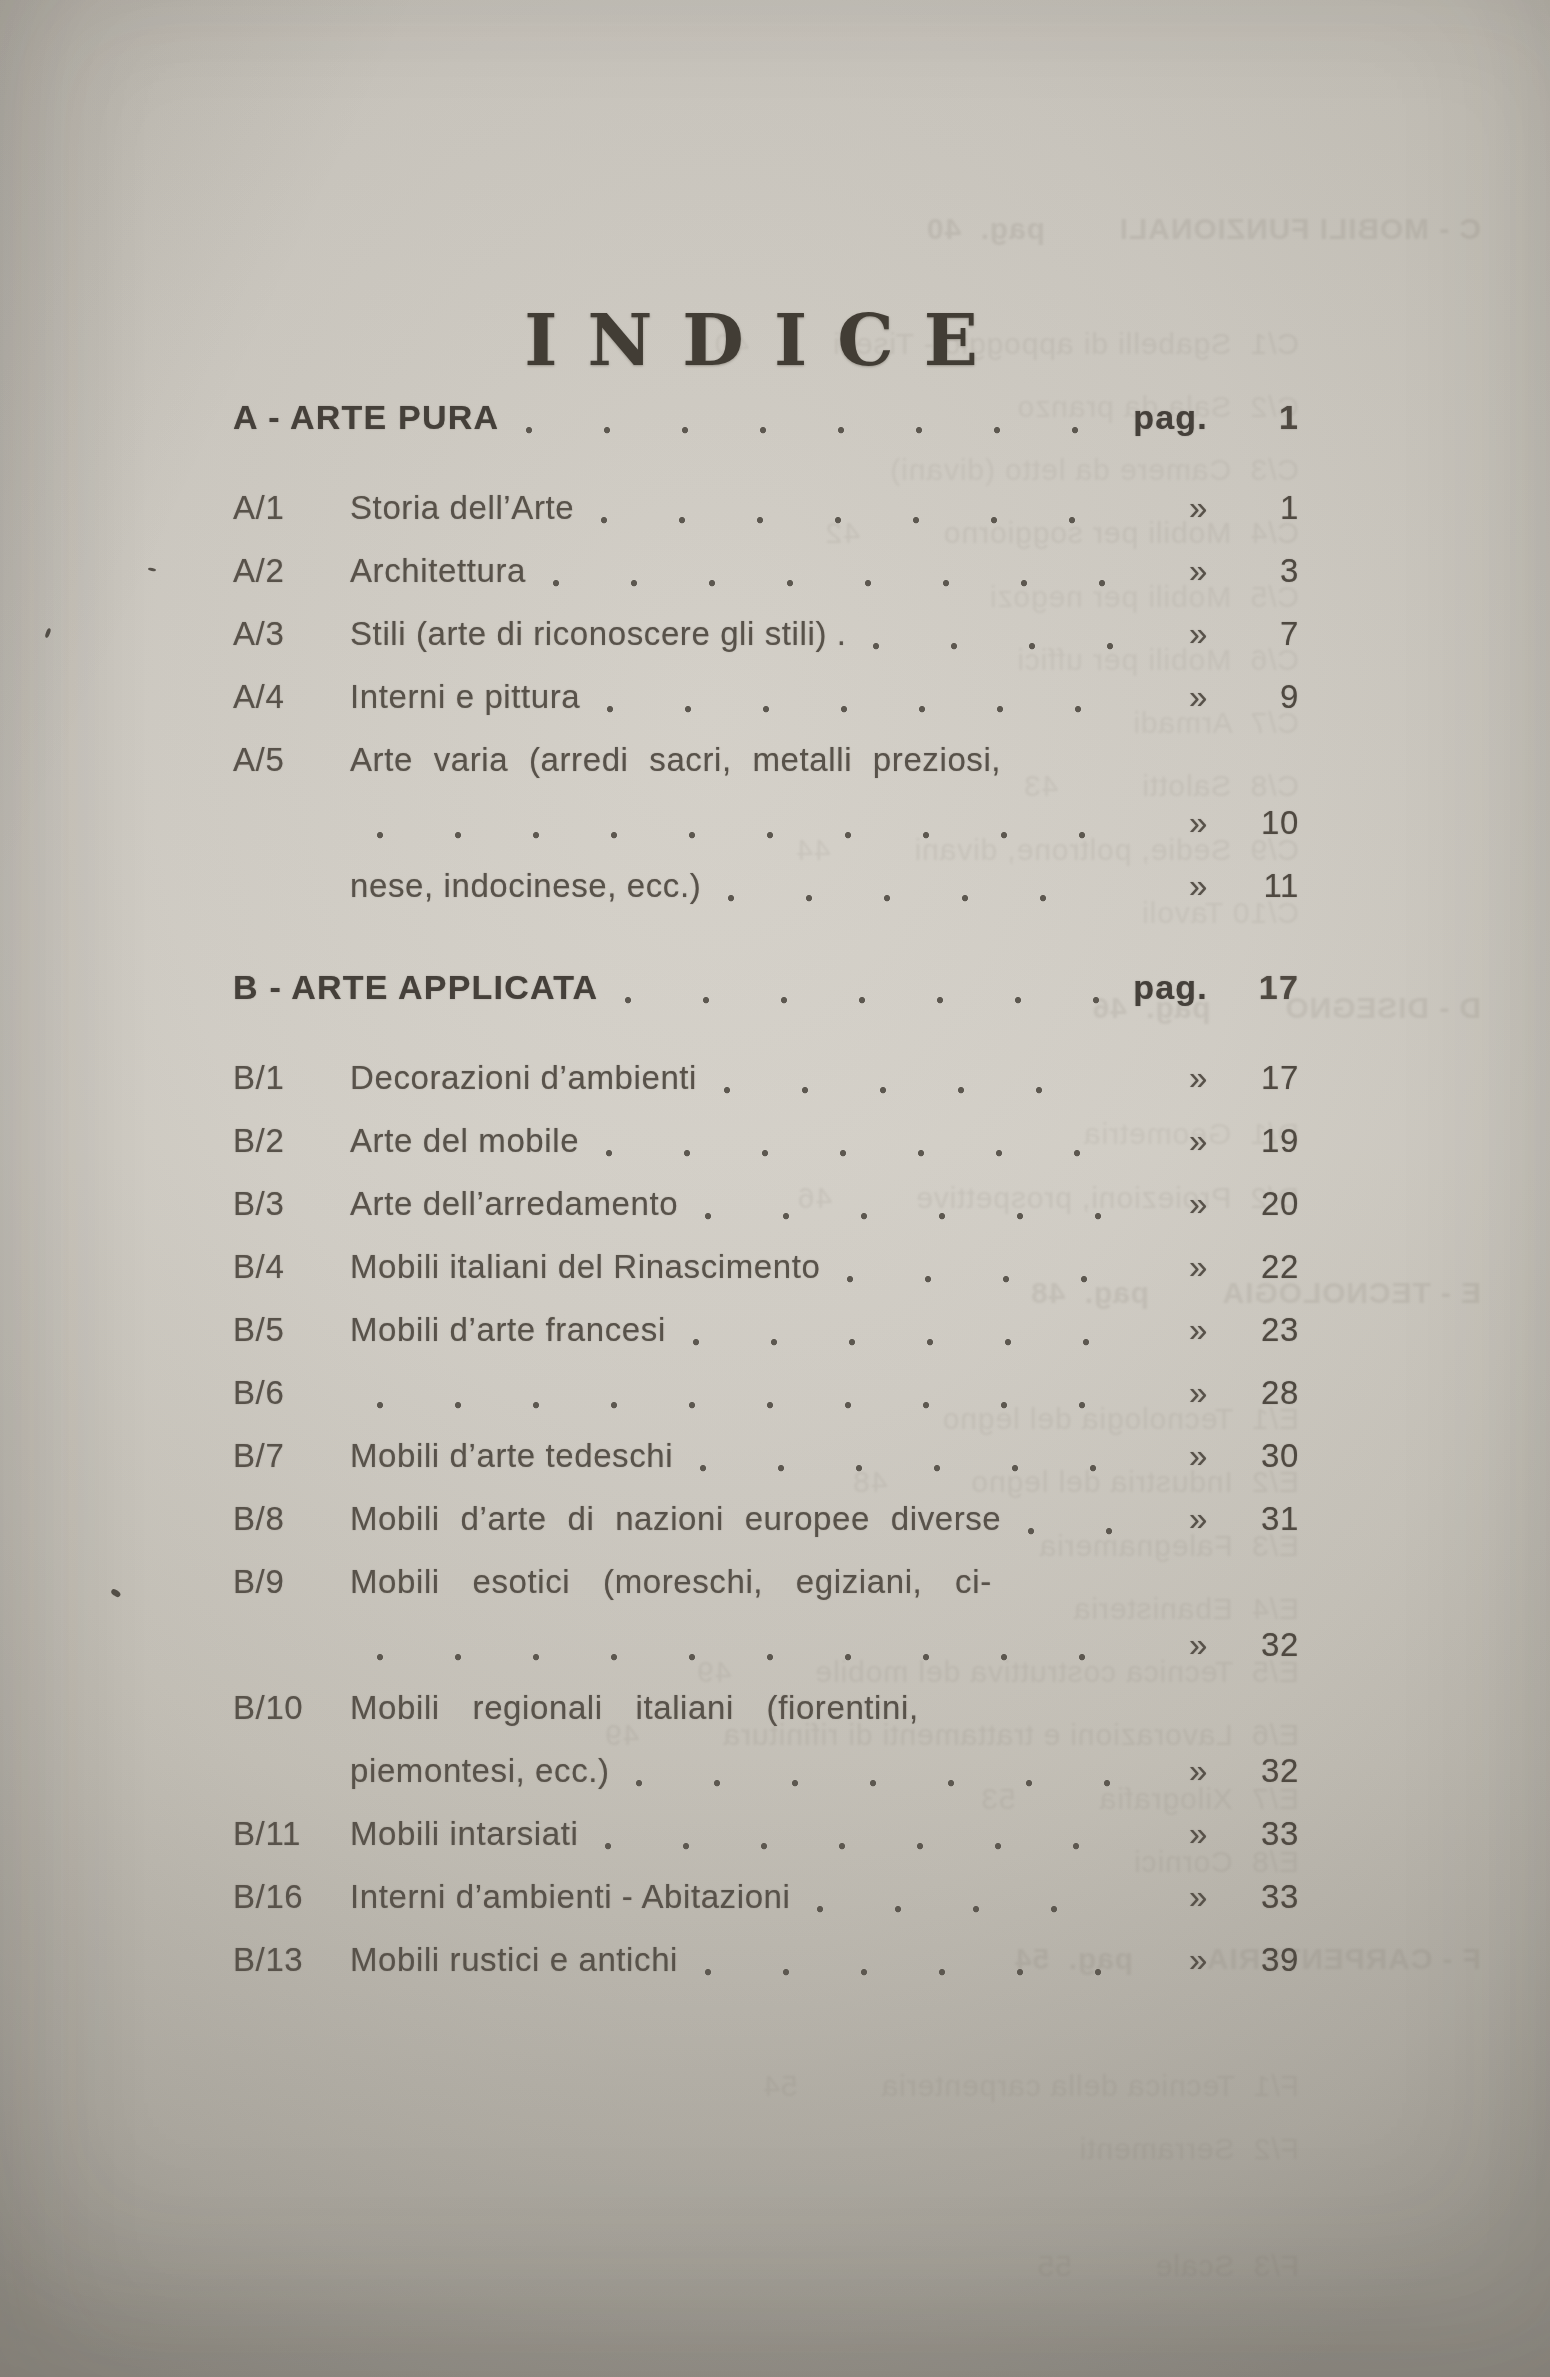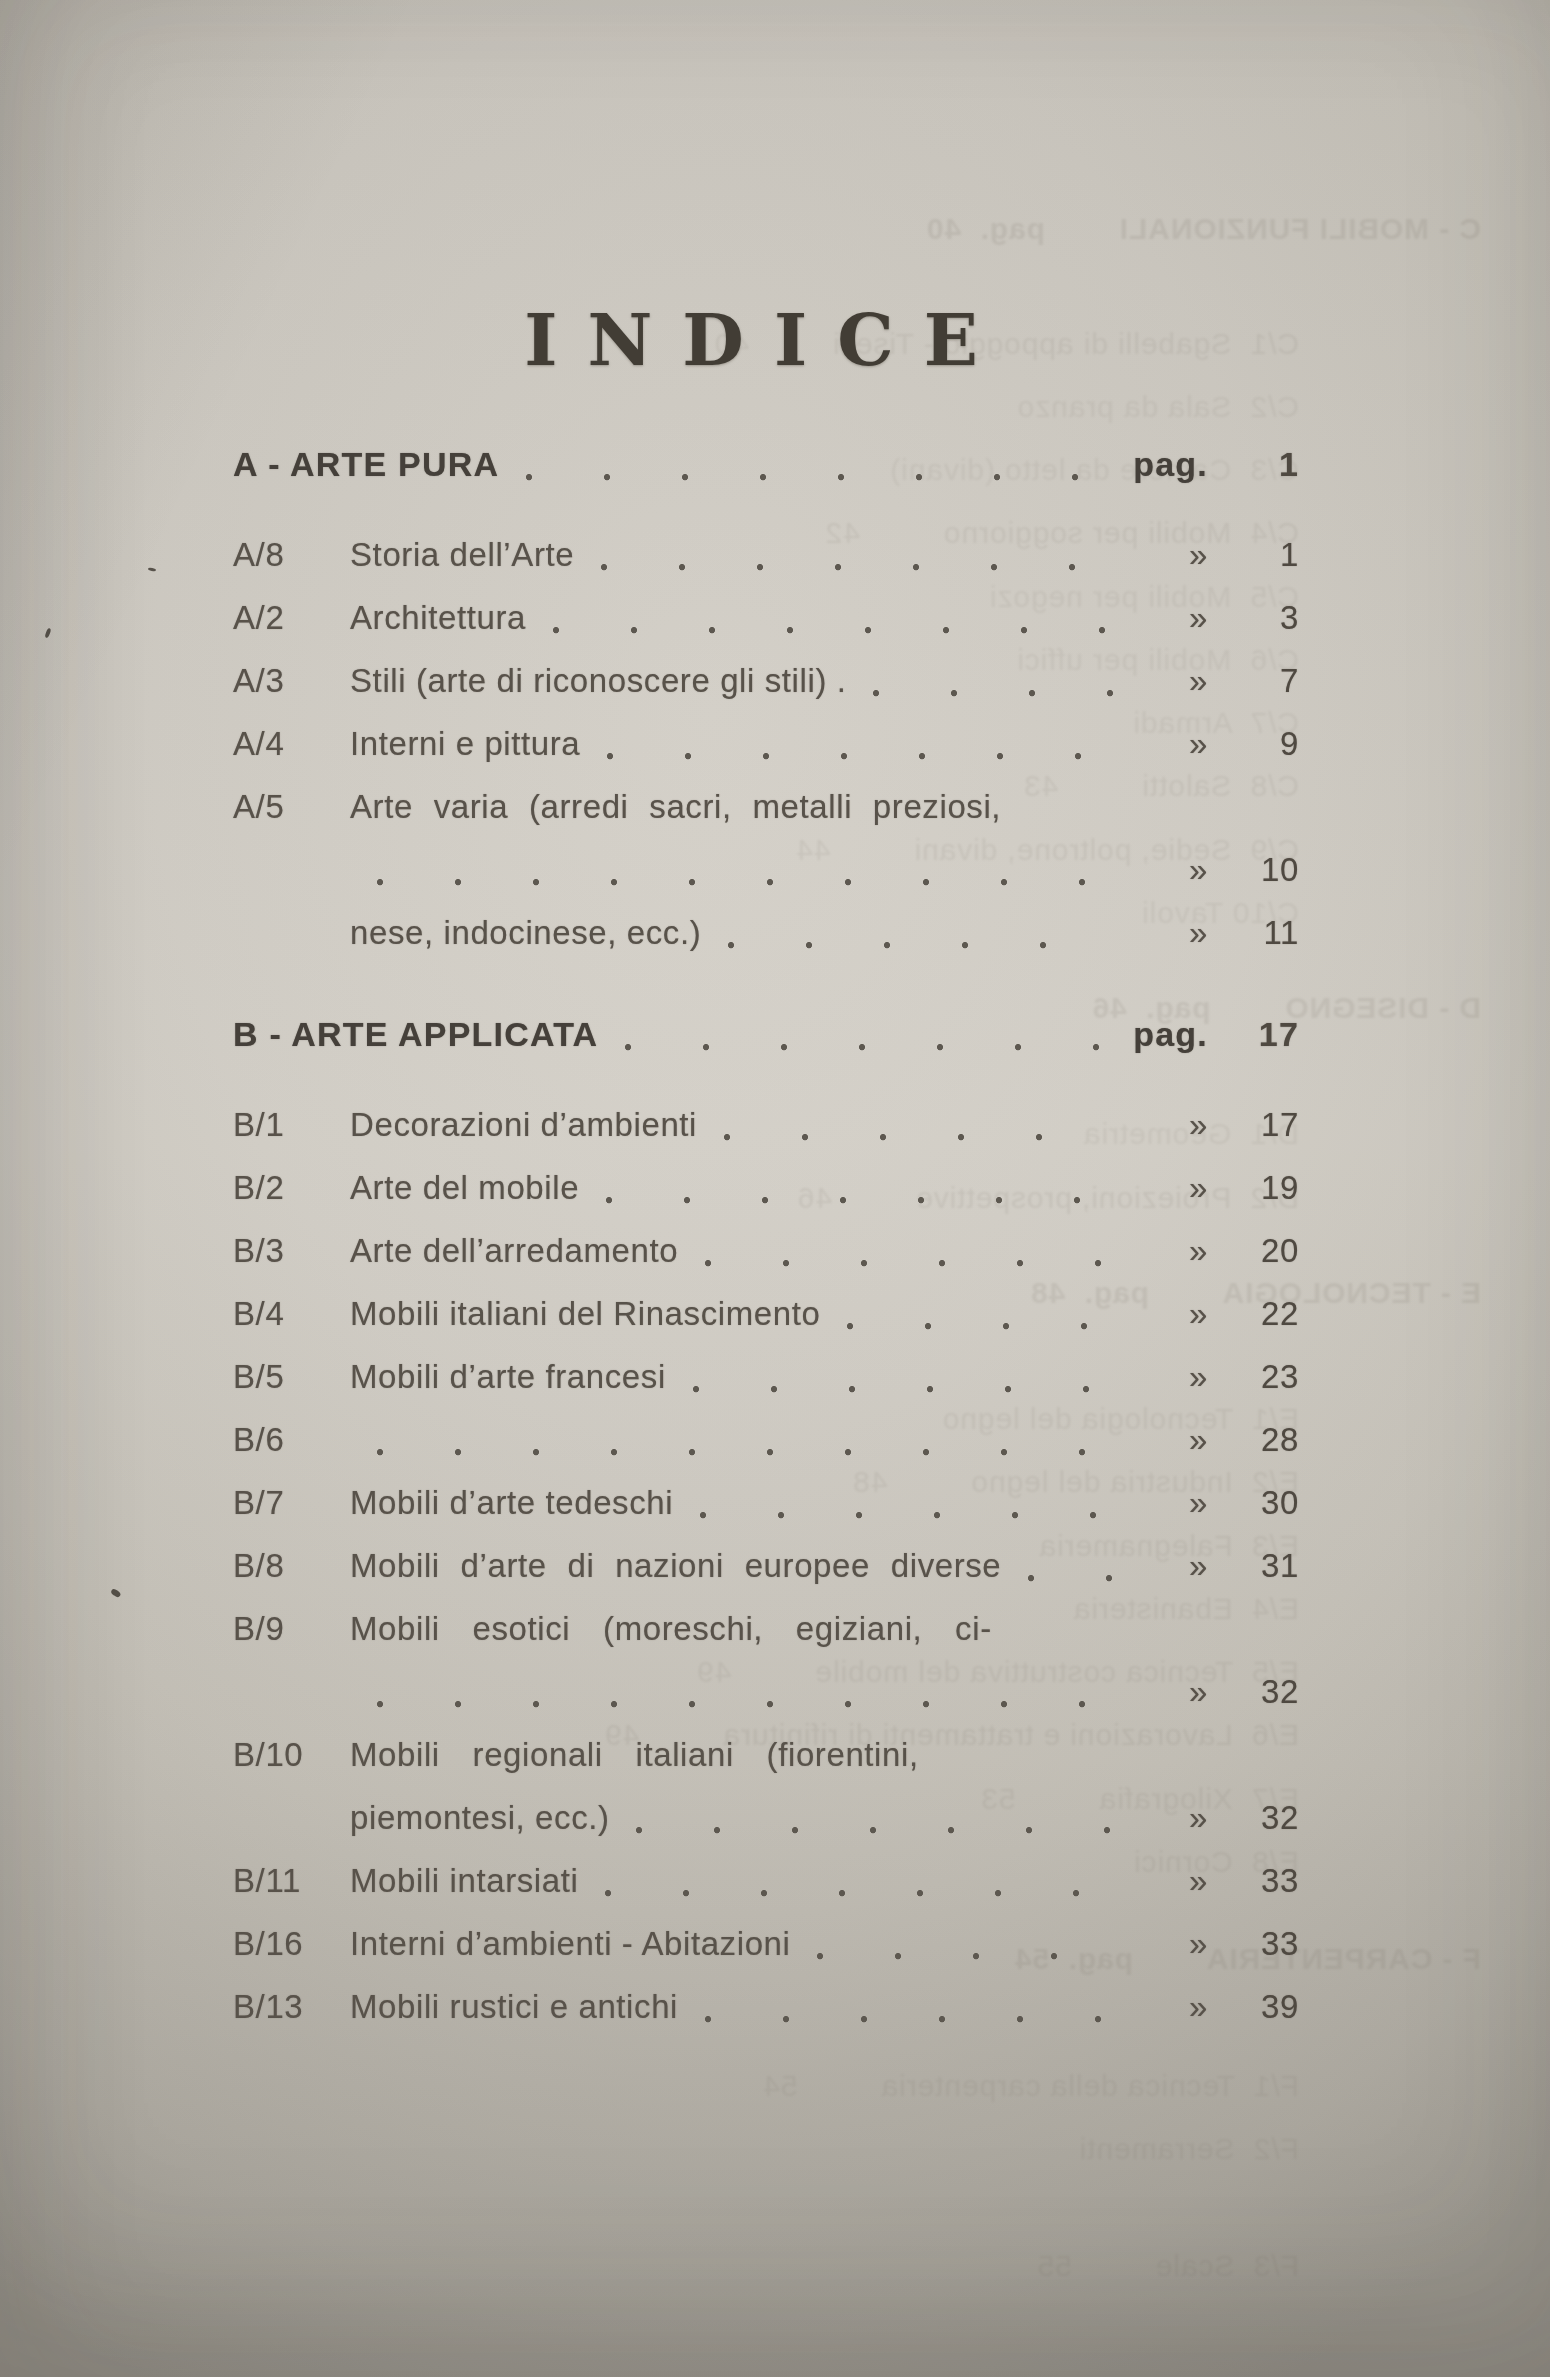--- a/index.html
+++ b/index.html
@@ -36,21 +36,21 @@
     text-align:center;transform:translateX(-24px);
     font-family:"DejaVu Serif","Liberation Serif",serif;
     font-weight:700;font-size:71px;line-height:1;
     letter-spacing:30px;text-indent:30px;
     color:#423d35;
     text-shadow:0 1.2px 2.4px rgba(66,60,50,0.35);
   }
 
   
   .toc{
-    position:absolute;left:233px;top:433px;width:1066px;
+    position:absolute;left:233px;top:386px;width:1066px;
     color:#58524a;
     text-shadow:0 0 1.2px rgba(84,77,68,0.45);
   }
   .row{
     display:flex;align-items:baseline;
     height:63px;line-height:63px;
     font-size:33px;letter-spacing:0.6px;
   }
   .row .code{flex:0 0 117px;}
   .row .text{flex:0 0 auto;white-space:pre;}
@@ -114,21 +114,21 @@
   <h1 class="title">INDICE</h1>
 
   <div class="toc">
       <div class="row section">
         <span class="text">A - ARTE PURA</span>
         <span class="leader"></span>
         <span class="mark">pag.</span>
         <span class="page">1</span>
       </div>
       <div class="row entry">
-        <span class="code">A/8</span>
+        <span class="code">A/1</span>
         <span class="text">Storia dell’Arte</span>
         <span class="leader"></span>
         <span class="mark">»</span>
         <span class="page">1</span>
       </div>
       <div class="row entry">
         <span class="code">A/2</span>
         <span class="text">Architettura</span>
         <span class="leader"></span>
         <span class="mark">»</span>

